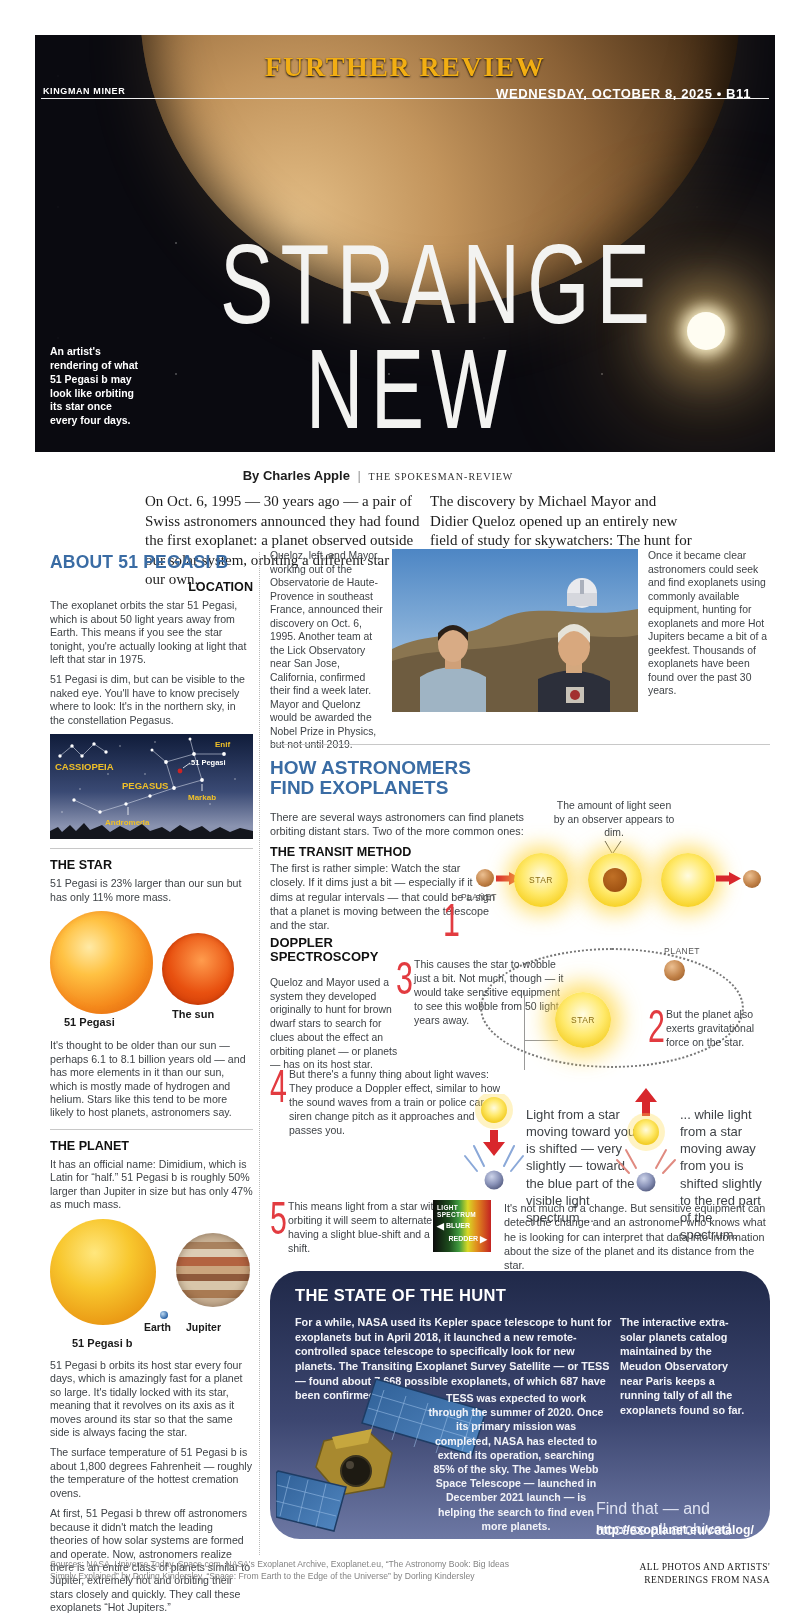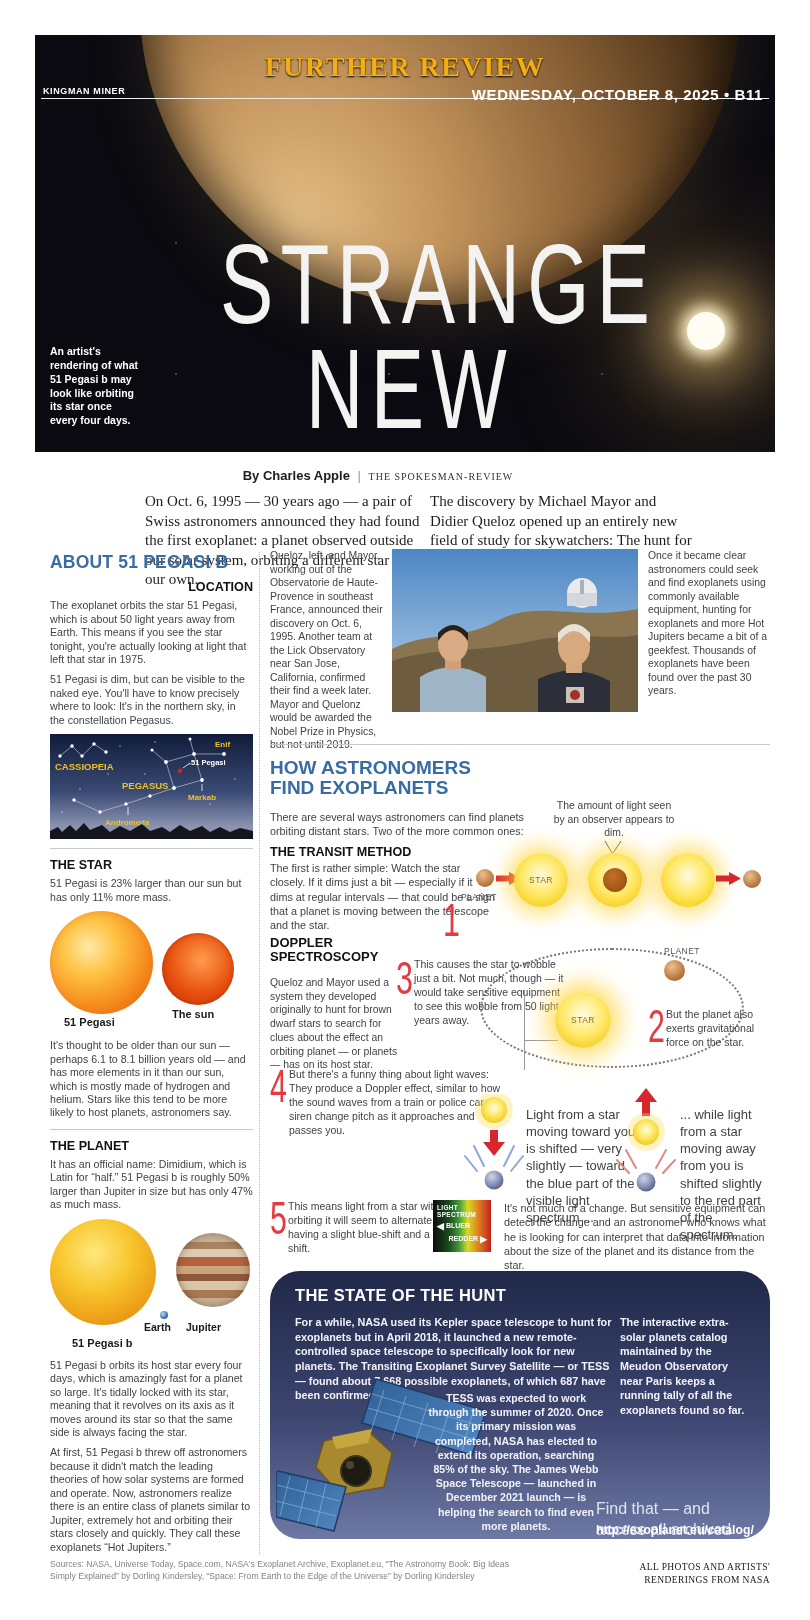--- a/index.html
+++ b/index.html
@@ -18,21 +18,21 @@
       radial-gradient(1px 1px at 199px 118px, rgba(255,255,255,.6), transparent 60%);
     background-size:213px 131px;}
   .hero-planet{position:absolute;left:105px;top:-330px;width:600px;height:600px;border-radius:50%;
     background:radial-gradient(circle at 26% 86%, #e3bd85 0%, #c2945c 22%, #8a6136 45%, #4a3118 65%, #140e07 85%, #050403 100%);
     box-shadow:0 0 50px 8px rgba(0,0,0,.65) inset, 0 30px 60px rgba(210,170,110,.12);}
   .hero-sun{position:absolute;left:652px;top:277px;width:38px;height:38px;border-radius:50%;background:#fffdf2;
     box-shadow:0 0 16px 6px #fff6cf, 0 0 55px 28px rgba(255,212,125,.55), 0 0 120px 70px rgba(255,190,90,.22);}
   .masthead{position:absolute;top:16px;left:0;right:0;text-align:center;font-family:"Liberation Serif",serif;font-weight:700;font-size:28px;color:#f2ae13;letter-spacing:1.5px;text-shadow:0 1px 2px #000;}
   .mast-rule{position:absolute;top:63px;left:6px;right:6px;border-top:1px solid #efefef;}
   .mast-left{position:absolute;top:51px;left:8px;font-size:9px;font-weight:700;color:#fff;letter-spacing:.6px;}
-  .mast-right{position:absolute;top:51px;right:12px;font-size:15px;font-weight:700;color:#fff;letter-spacing:.6px;}
+  .mast-right{position:absolute;top:51px;right:24px;font-size:13px;font-weight:700;color:#fff;letter-spacing:.6px;}
   .hero-caption{position:absolute;left:15px;top:310px;width:92px;font-size:10.5px;font-weight:700;line-height:1.32;color:#fff;}
   .hero-title{position:absolute;top:196px;left:0;width:740px;text-align:center;color:#f3f3f1;font-size:100px;line-height:.93;letter-spacing:9px;font-weight:400;transform:scale(.8,1.13);transform-origin:50% 0%;}
   .hero-title .t1{position:relative;left:42px;display:block;}
   .hero-title .t2{position:relative;left:6px;display:block;}
 
   
   .byline{position:absolute;top:468px;left:0;width:756px;text-align:center;font-size:13px;color:#1c1c1c;}
   .byline .by{font-weight:700;}
   .byline .sep{color:#999;margin:0 4px;}
   .byline .org{font-family:"Liberation Serif",serif;font-size:10px;letter-spacing:1px;color:#333;}
@@ -231,20 +231,21 @@
 
     <div class="planets-fig">
       <div class="pegasib"></div>
       <div class="jupiter"></div>
       <div class="earth-dot"></div>
       <div class="fig-label" style="position:absolute;left:94px;top:102px;font-size:10.5px;">Earth</div>
       <div class="fig-label" style="position:absolute;left:136px;top:102px;font-size:10.5px;">Jupiter</div>
       <div class="fig-label" style="position:absolute;left:22px;top:118px;">51 Pegasi b</div>
     </div>
     <p>51 Pegasi b orbits its host star every four days, which is amazingly fast for a planet so large. It's tidally locked with its star, meaning that it revolves on its axis as it moves around its star so that the same side is always facing the star.</p>
+    <p>The surface temperature of 51 Pegasi b is about 1,800 degrees Fahrenheit — roughly the temperature of the hottest cremation ovens.</p>
     <p>At first, 51 Pegasi b threw off astronomers because it didn't match the leading theories of how solar systems are formed and operate. Now, astronomers realize there is an entire class of planets similar to Jupiter, extremely hot and orbiting their stars closely and quickly. They call these exoplanets “Hot Jupiters.”</p>
   </div>
 
   <div class="vdots"></div>
 
   <div class="smalltext abs" style="left:270px;top:549px;width:118px;">Queloz, left, and Mayor, working out of the Observatorie de Haute-Provence in southeast France, announced their discovery on Oct. 6, 1995. Another team at the Lick Observatory near San Jose, California, confirmed their find a week later. Mayor and Quelonz would be awarded the Nobel Prize in Physics, but not until 2019.</div>
 
   <div class="photo">
     <svg viewBox="0 0 246 163" width="246" height="163">
       <defs>

